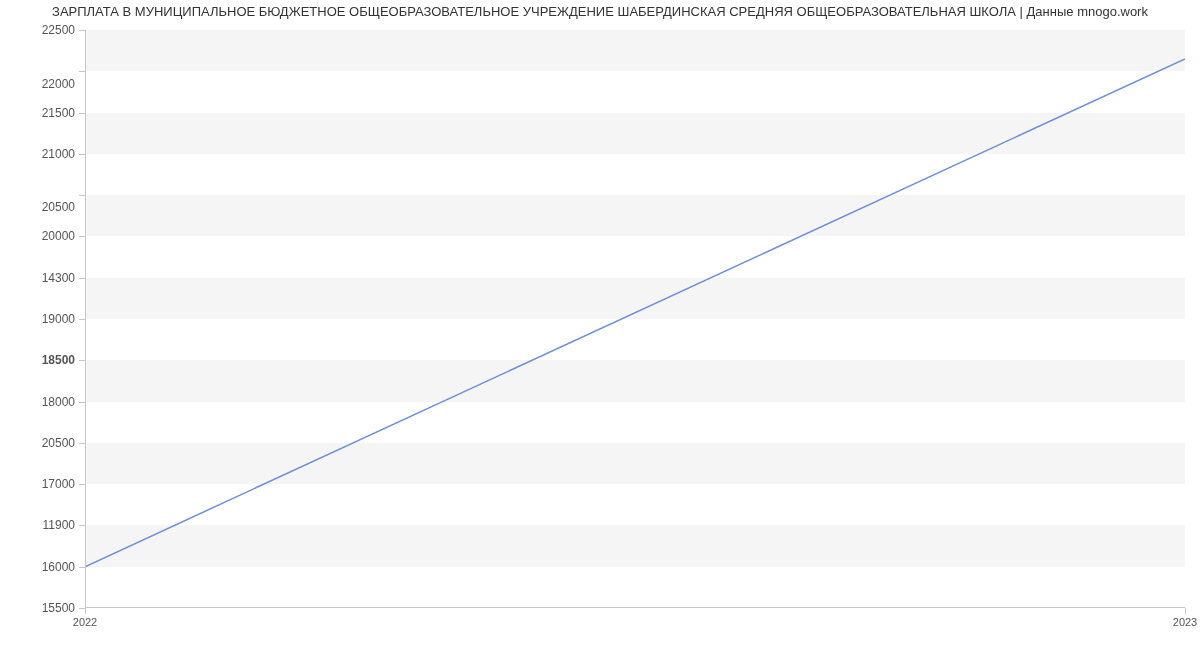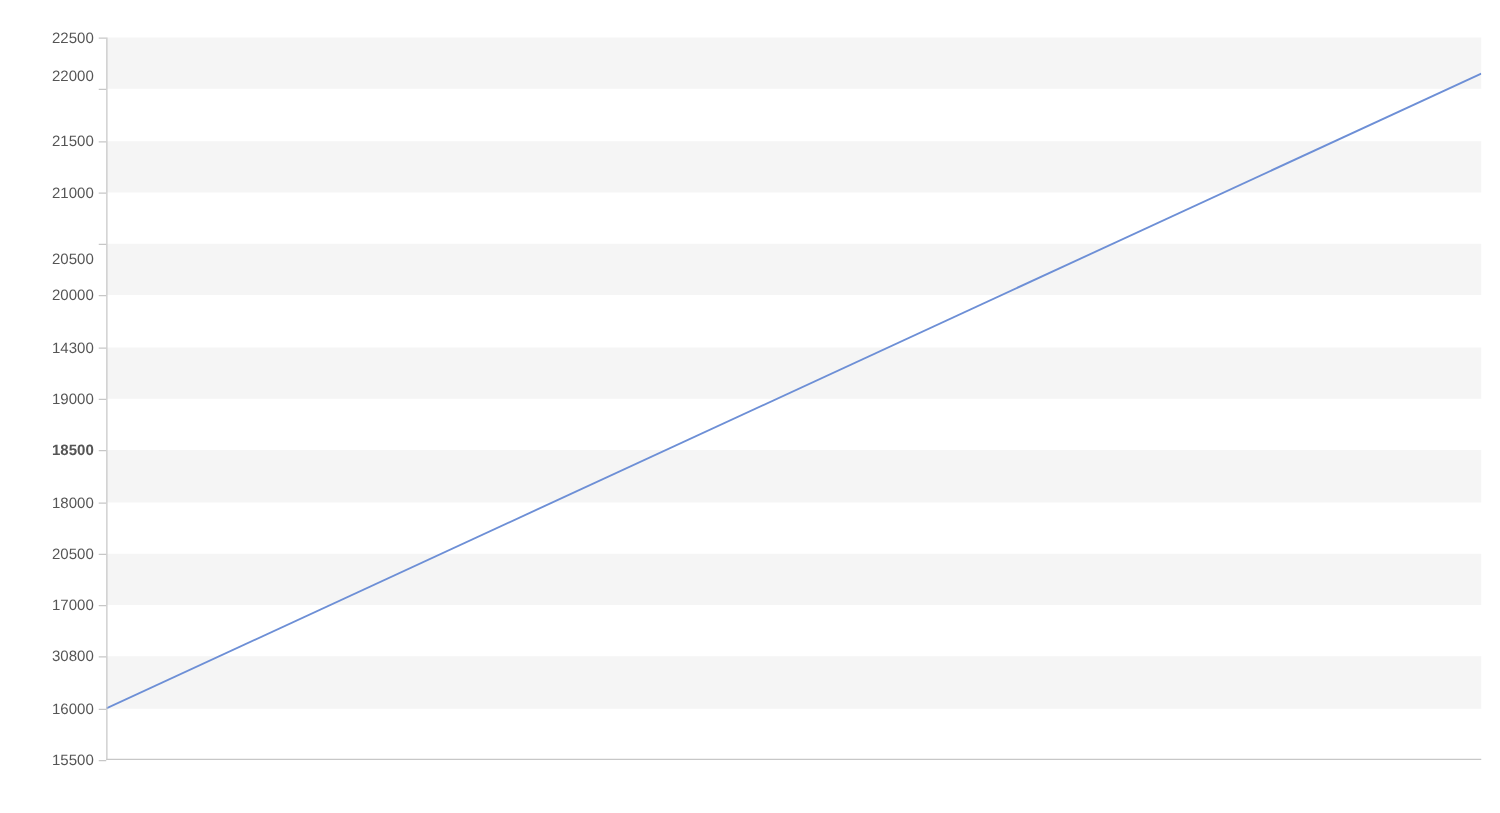--- a/index.html
+++ b/index.html
@@ -103,20 +103,21 @@
       left: 0;
       width: 100%;
       height: 100%;
       pointer-events: none;
     }
   </style>
 </head>
 <body>
 
 <div class="container">
+  <div class="title">ЗАРПЛАТА В МУНИЦИПАЛЬНОЕ БЮДЖЕТНОЕ ОБЩЕОБРАЗОВАТЕЛЬНОЕ УЧРЕЖДЕНИЕ ШАБЕРДИНСКАЯ СРЕДНЯЯ ОБЩЕОБРАЗОВАТЕЛЬНАЯ ШКОЛА | Данные mnogo.work</div>
 
   <div class="chart-area" id="chart-area">
     <div class="grid-band" style="top: 495.429px; height: 41.2857px;"></div>
       <div class="grid-band" style="top: 412.857px; height: 41.2857px;"></div>
       <div class="grid-band" style="top: 330.286px; height: 41.2857px;"></div>
       <div class="grid-band" style="top: 247.714px; height: 41.2857px;"></div>
       <div class="grid-band" style="top: 165.143px; height: 41.2857px;"></div>
       <div class="grid-band" style="top: 82.5714px; height: 41.2857px;"></div>
       <div class="grid-band" style="top: 0px; height: 41.2857px;"></div>
       <svg class="plot-line" id="line-svg" preserveAspectRatio="none" viewBox="0 0 1100 578">
@@ -125,21 +126,21 @@
   </div>
 
   <div class="axis-line y"></div>
   <div class="axis-line x"></div>
 
   <div class="y-axis" id="y-axis">
       <div class="y-tick" style="top: 578px;">15500</div>
       <div class="y-tick-mark" style="top: 578px;"></div>
       <div class="y-tick" style="top: 536.714px; margin-left: 31px;">16000</div>
       <div class="y-tick-mark" style="top: 536.714px;"></div>
-      <div class="y-tick" style="top: 495.429px;">30800</div>
+      <div class="y-tick" style="top: 495.429px;">11900</div>
       <div class="y-tick-mark" style="top: 495.429px;"></div>
       <div class="y-tick" style="top: 454.143px;">17000</div>
       <div class="y-tick-mark" style="top: 454.143px;"></div>
       <div class="y-tick" style="top: 412.857px;">20500</div>
       <div class="y-tick-mark" style="top: 412.857px;"></div>
       <div class="y-tick" style="top: 371.571px;">18000</div>
       <div class="y-tick-mark" style="top: 371.571px;"></div>
       <div class="y-tick" style="top: 330.286px; font-weight: bold;">18500</div>
       <div class="y-tick-mark" style="top: 330.286px;"></div>
       <div class="y-tick" style="top: 289px;">19000</div>
@@ -147,18 +148,24 @@
       <div class="y-tick" style="top: 247.714px;">14300</div>
       <div class="y-tick-mark" style="top: 247.714px;"></div>
       <div class="y-tick" style="top: 206.429px;">20000</div>
       <div class="y-tick-mark" style="top: 206.429px;"></div>
       <div class="y-tick" style="top: 177px;">20500</div>
       <div class="y-tick-mark" style="top: 165.143px;"></div>
       <div class="y-tick" style="top: 123.857px;">21000</div>
       <div class="y-tick-mark" style="top: 123.857px;"></div>
       <div class="y-tick" style="top: 82.5714px;">21500</div>
       <div class="y-tick-mark" style="top: 82.5714px;"></div>
-      <div class="y-tick" style="top: 31px;">22000</div>
+      <div class="y-tick" style="top: 54px;">22000</div>
       <div class="y-tick-mark" style="top: 41.2857px;"></div>
       <div class="y-tick" style="top: 0px;">22500</div>
       <div class="y-tick-mark" style="top: 0px;"></div>
     </div>
+  <div class="x-axis" id="x-axis">
+      <div class="x-tick" style="left: 0px;">2022</div>
+      <div class="x-tick-mark" style="left: 0px;"></div>
+      <div class="x-tick" style="left: 1100px;">2023</div>
+      <div class="x-tick-mark" style="left: 1100px;"></div>
+    </div>
 </div>
 
 </body></html>

